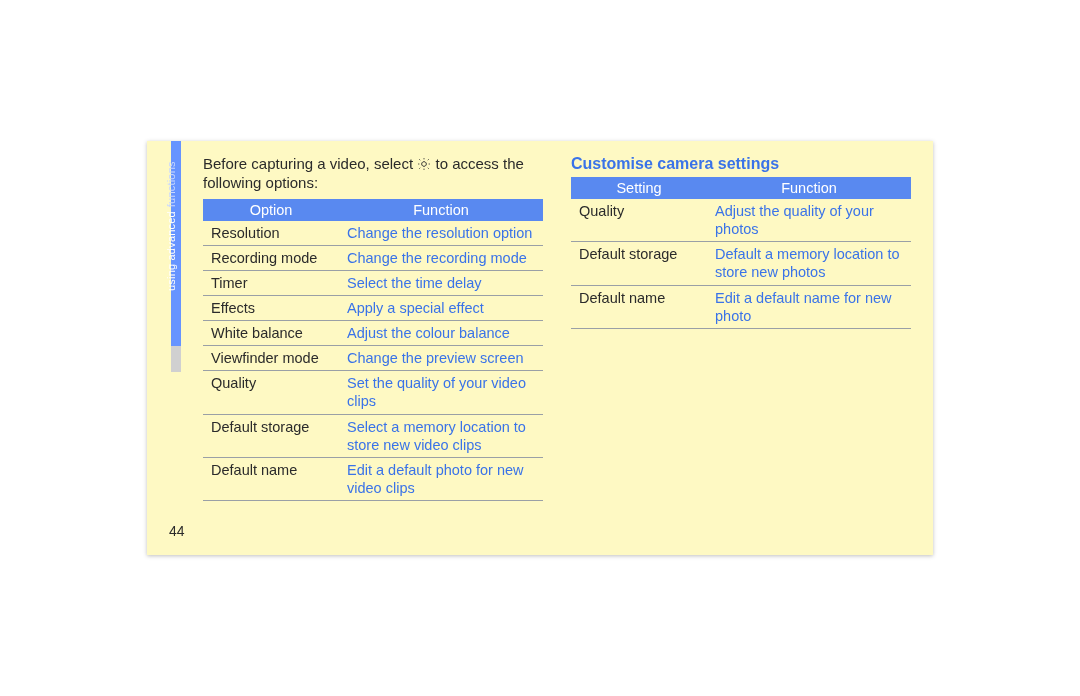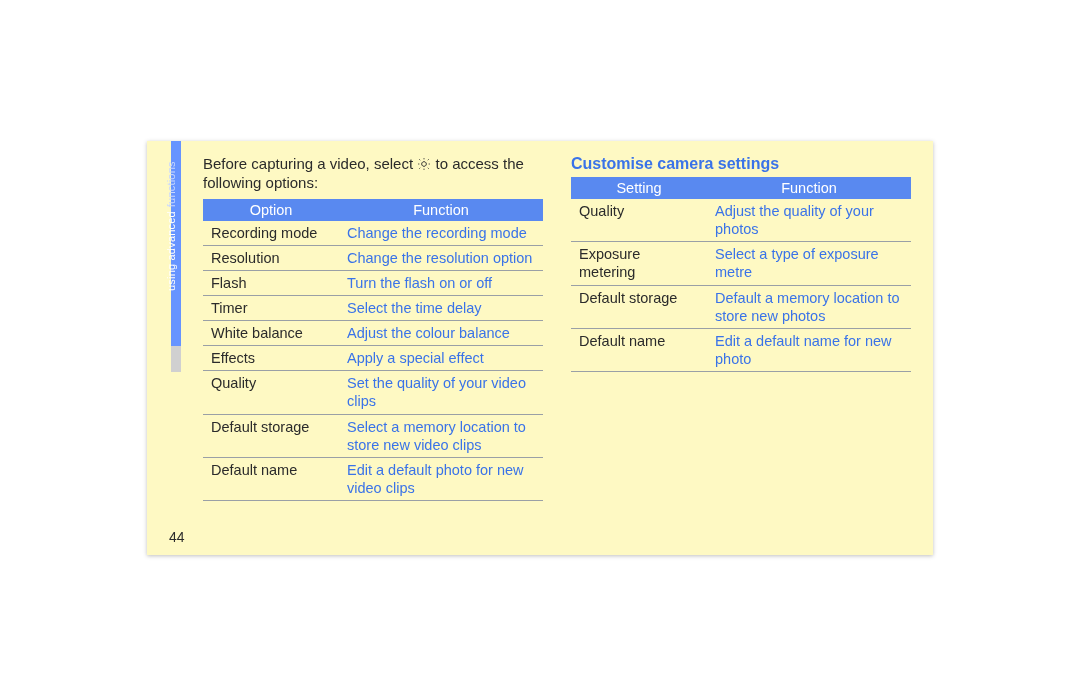--- a/index.html
+++ b/index.html
@@ -87,21 +87,21 @@
 
   h2.section {
     margin:0 0 4px 0;
     font-weight:700;
     font-size:16px;
     color:var(--text-blue);
   }
 
   .pagenum {
     position:absolute;
-    left:22px; bottom:10px;
+    left:22px; bottom:16px;
     font-size:14px;
   }
 </style>
 </head>
 <body>
 
 <div class="page">
 
   <div class="tabs">
     <div class="tab tab-blue">
@@ -123,42 +123,42 @@
       </p>
       <table>
         <thead>
           <tr>
             <th>Option</th>
             <th>Function</th>
           </tr>
         </thead>
         <tbody>
             <tr>
+              <td>Resolution</td>
+              <td>Change the resolution option</td>
+            </tr>
+            <tr>
               <td>Recording mode</td>
               <td>Change the recording mode</td>
             </tr>
             <tr>
-              <td>Resolution</td>
-              <td>Change the resolution option</td>
-            </tr>
-            <tr>
-              <td>Flash</td>
-              <td>Turn the flash on or off</td>
-            </tr>
-            <tr>
               <td>Timer</td>
               <td>Select the time delay</td>
             </tr>
             <tr>
+              <td>Effects</td>
+              <td>Apply a special effect</td>
+            </tr>
+            <tr>
               <td>White balance</td>
               <td>Adjust the colour balance</td>
             </tr>
             <tr>
-              <td>Effects</td>
-              <td>Apply a special effect</td>
+              <td>Viewfinder mode</td>
+              <td>Change the preview screen</td>
             </tr>
             <tr>
               <td>Quality</td>
               <td>Set the quality of your video clips</td>
             </tr>
             <tr>
               <td>Default storage</td>
               <td>Select a memory location to store new video clips</td>
             </tr>
             <tr>
@@ -177,24 +177,20 @@
             <th>Setting</th>
             <th>Function</th>
           </tr>
         </thead>
         <tbody>
             <tr>
               <td>Quality</td>
               <td>Adjust the quality of your photos</td>
             </tr>
             <tr>
-              <td>Exposure metering</td>
-              <td>Select a type of exposure metre</td>
-            </tr>
-            <tr>
               <td>Default storage</td>
               <td>Default a memory location to store new photos</td>
             </tr>
             <tr>
               <td>Default name</td>
               <td>Edit a default name for new photo</td>
             </tr>
           </tbody>
       </table>
     </div>

